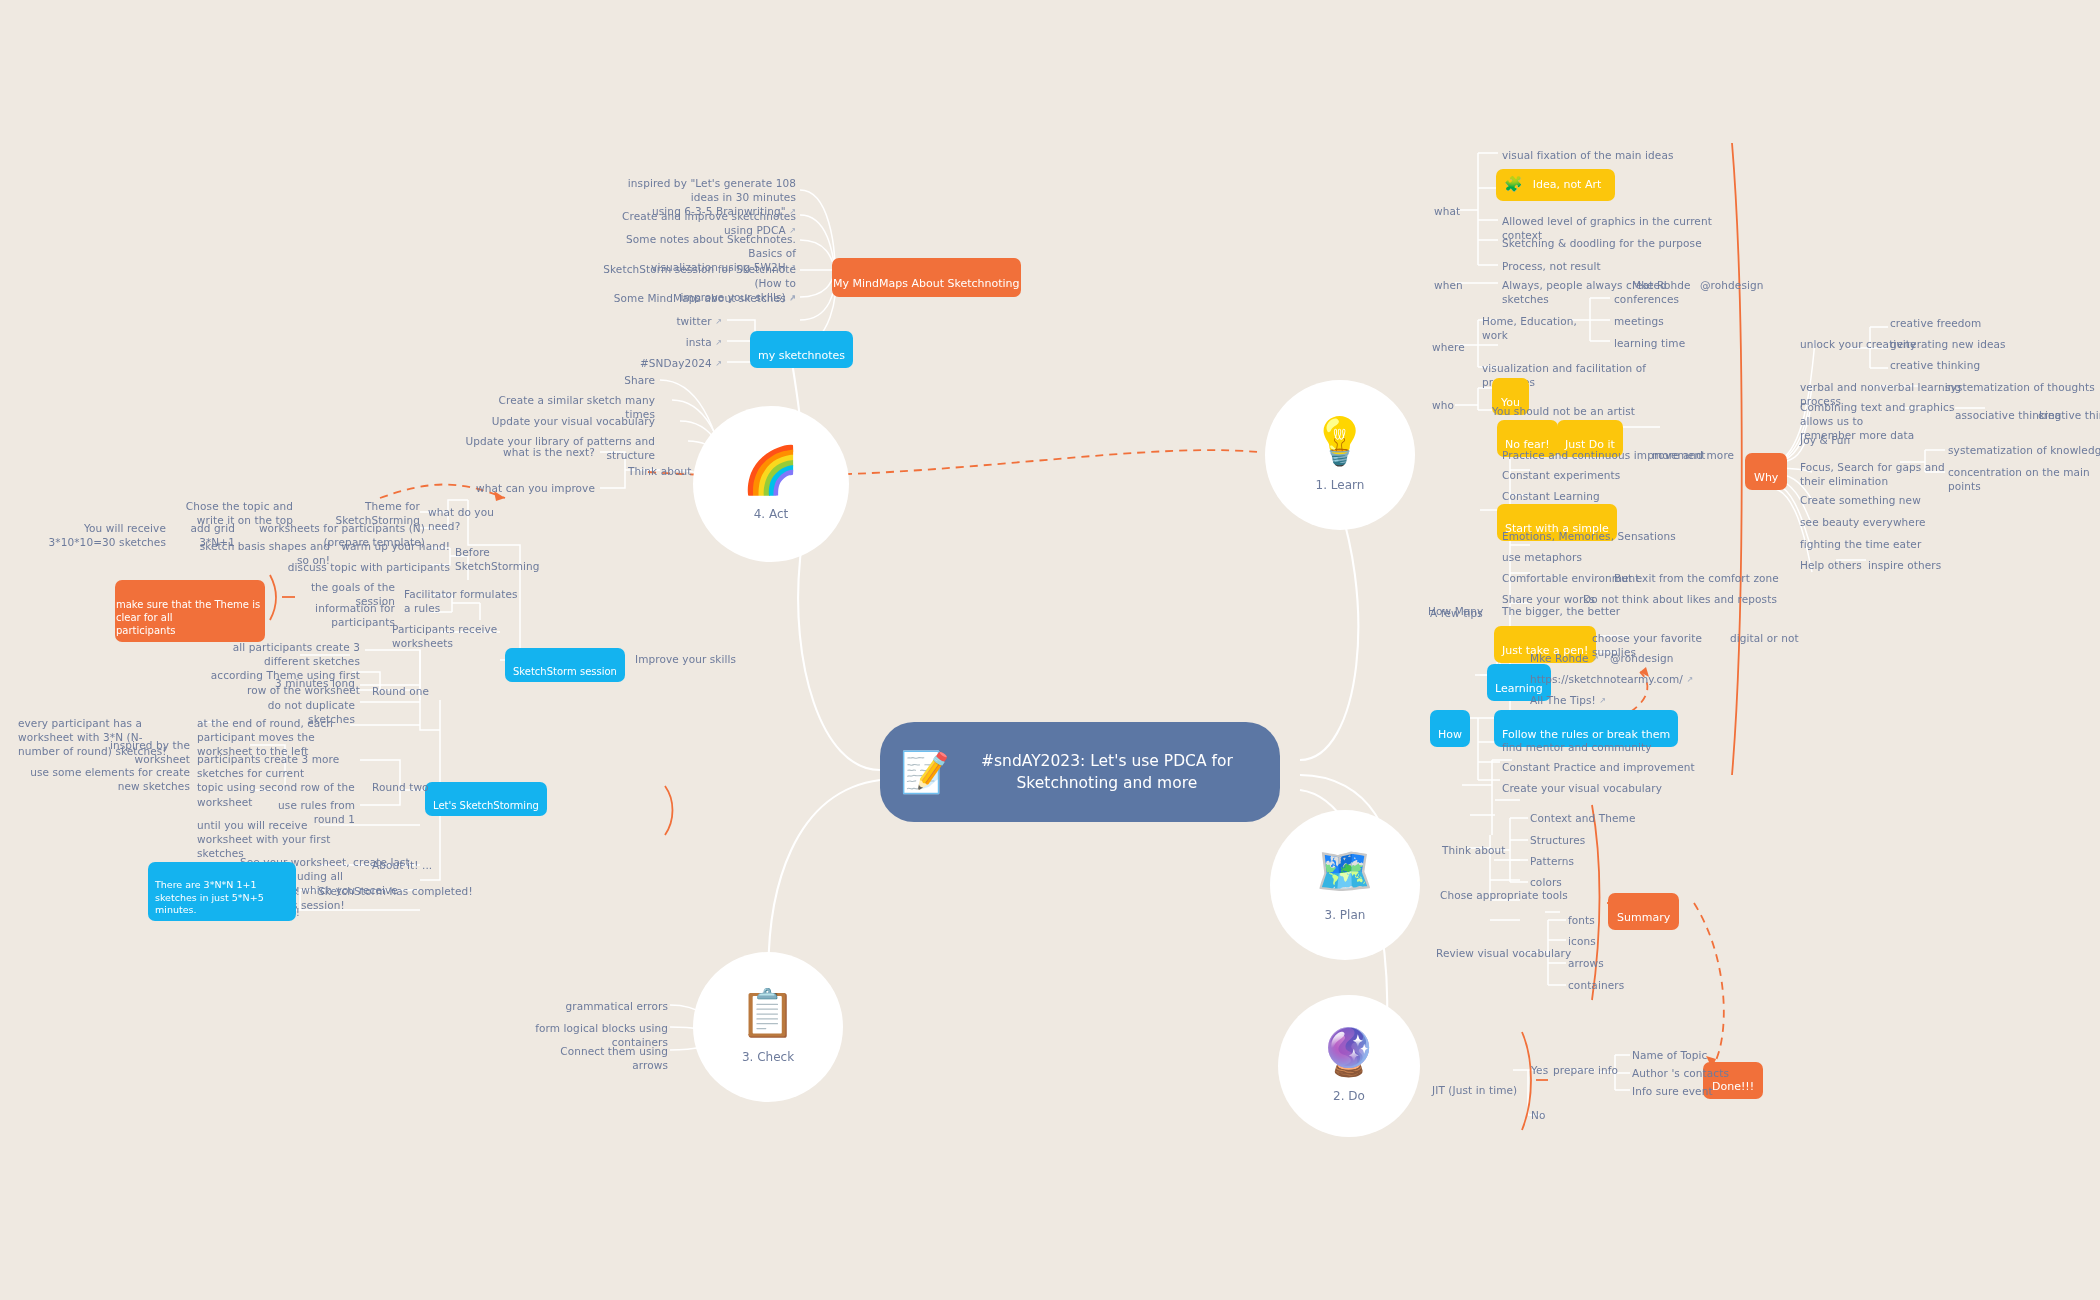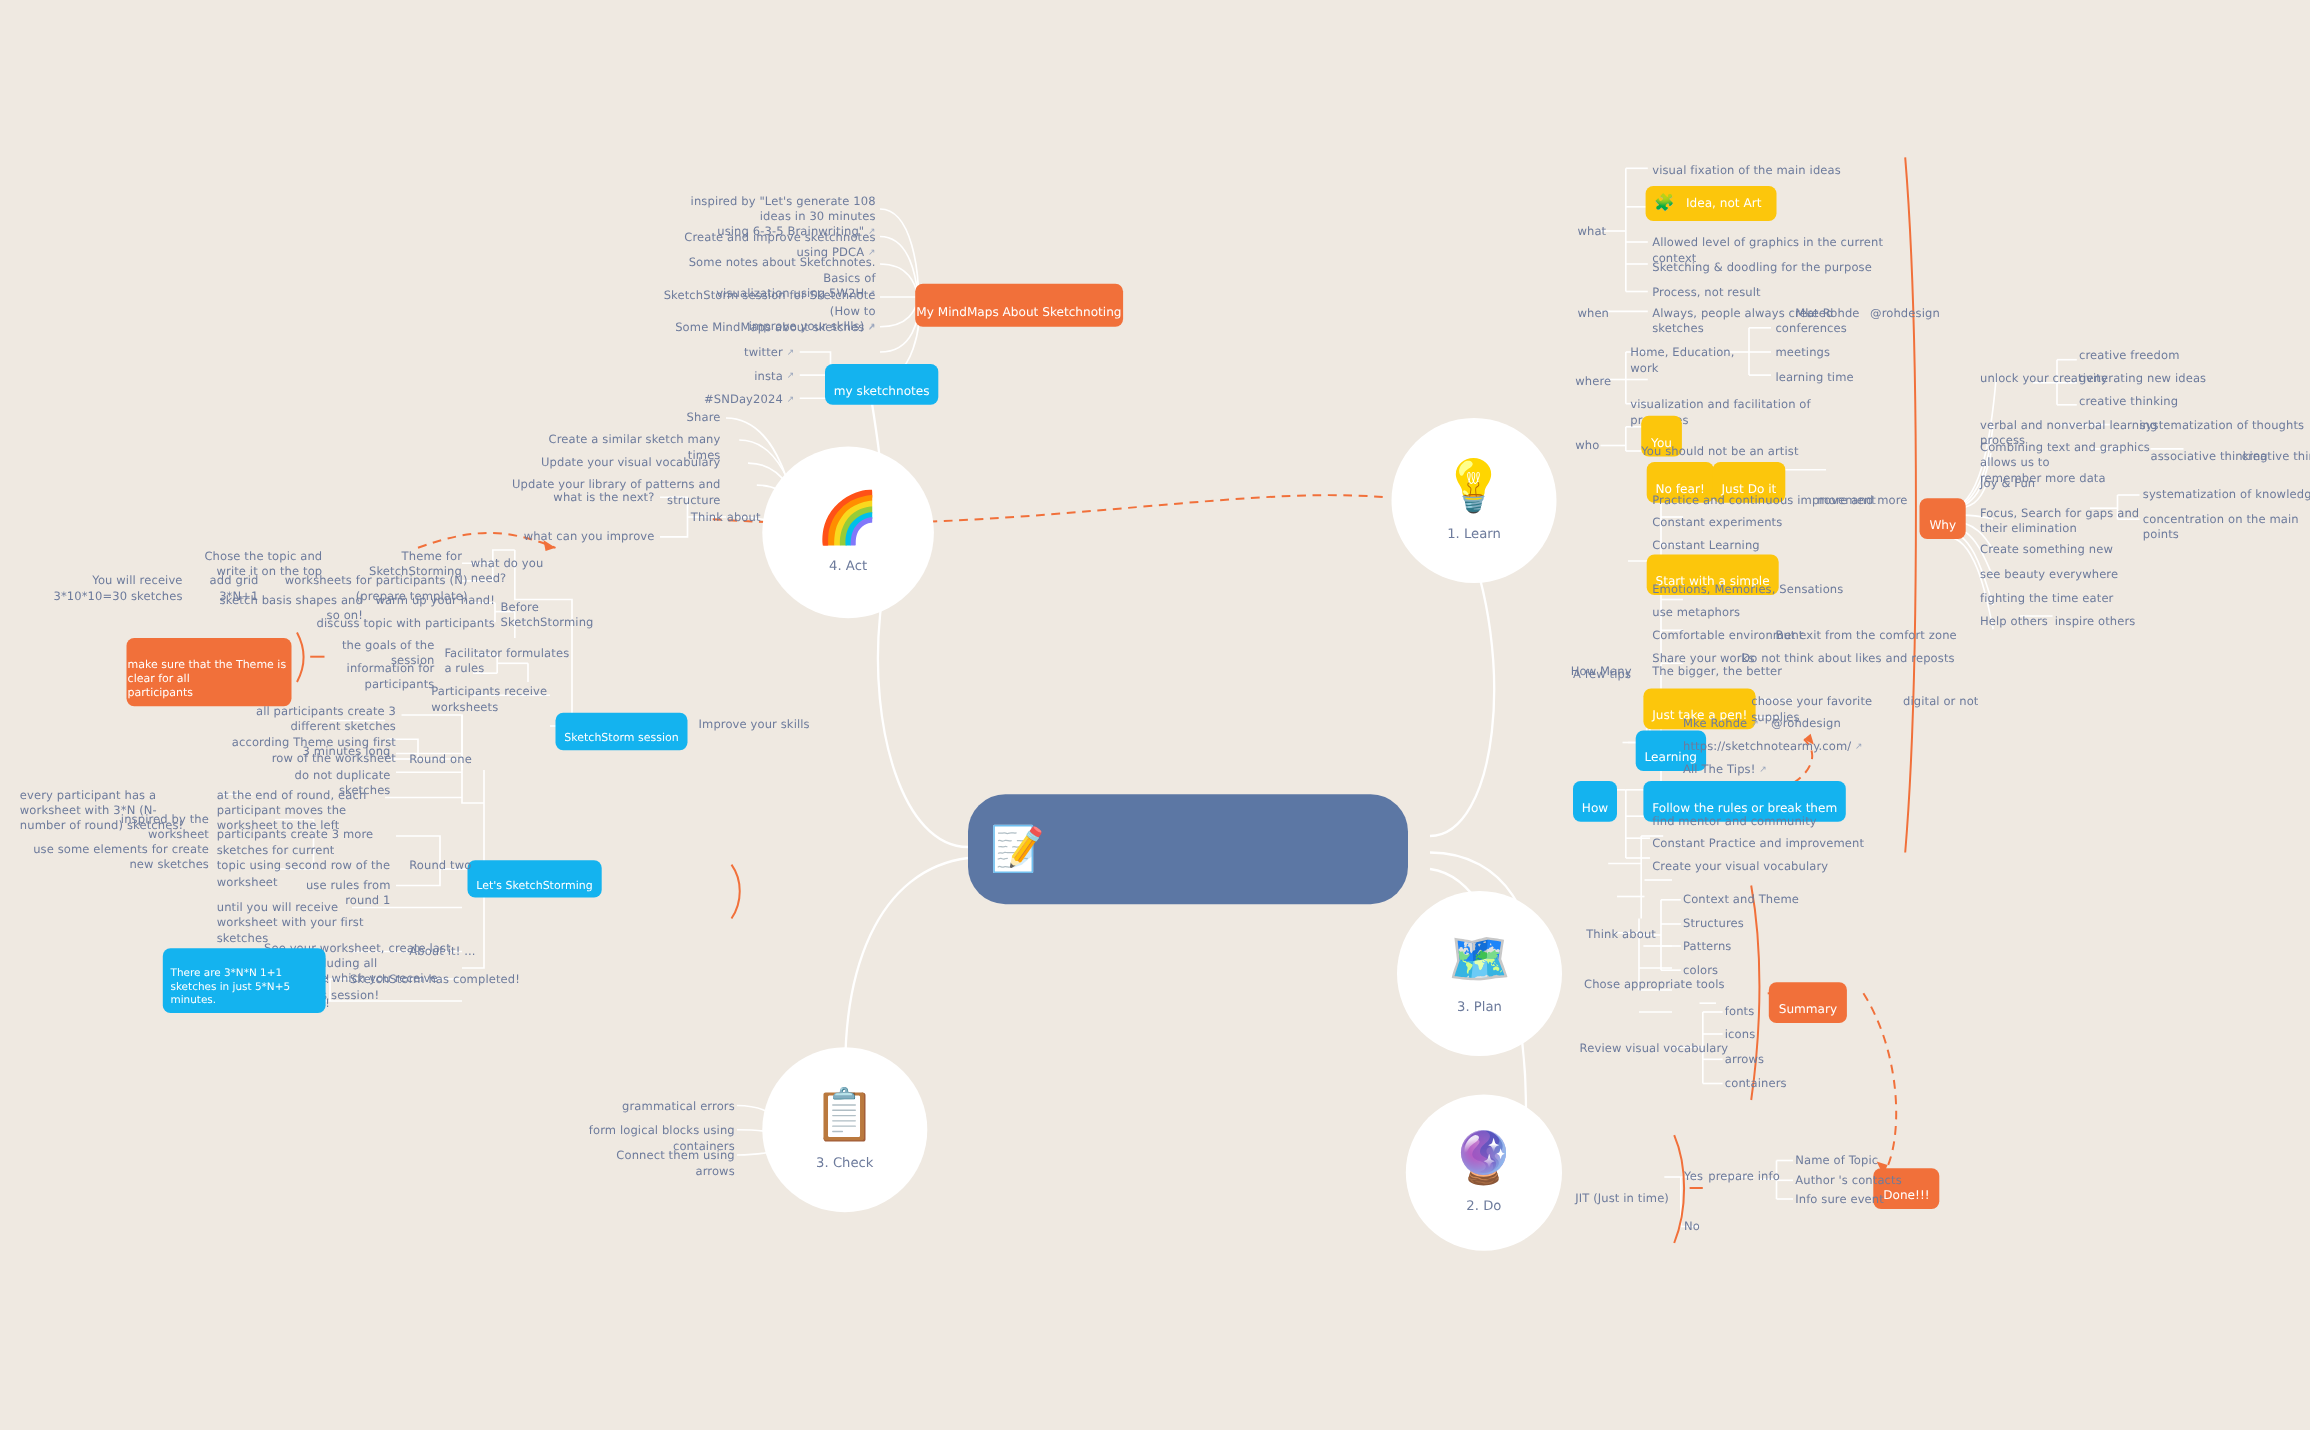--- a/index.html
+++ b/index.html
@@ -279,20 +279,23 @@
   </g>
   <g fill="#f1703a">
     <polygon points="505,498 494,491 496,501"></polygon>
     <polygon points="1712,1068 1706,1056 1716,1059"></polygon>
     <polygon points="1640,672 1649,677 1646,667"></polygon>
   </g>
 </svg>
 
 <div id="center-node" style="left:880px; top:722px; width:400px; height:100px;">
   <span class="cicon">📝</span>
+  <span class="ctitle">#sndAY2023: Let's use
+PDCA for Sketchnoting
+and more</span>
 </div>
 
 <div class="circle" style="left:693px; top:406px; width:156px; height:156px;">
   <span class="emoji">🌈</span>
   <span class="clabel">4. Act</span>
 </div>
 
 <div class="circle" style="left:1265px; top:380px; width:150px; height:150px;">
   <span class="emoji">💡</span>
   <span class="clabel">1. Learn</span>

